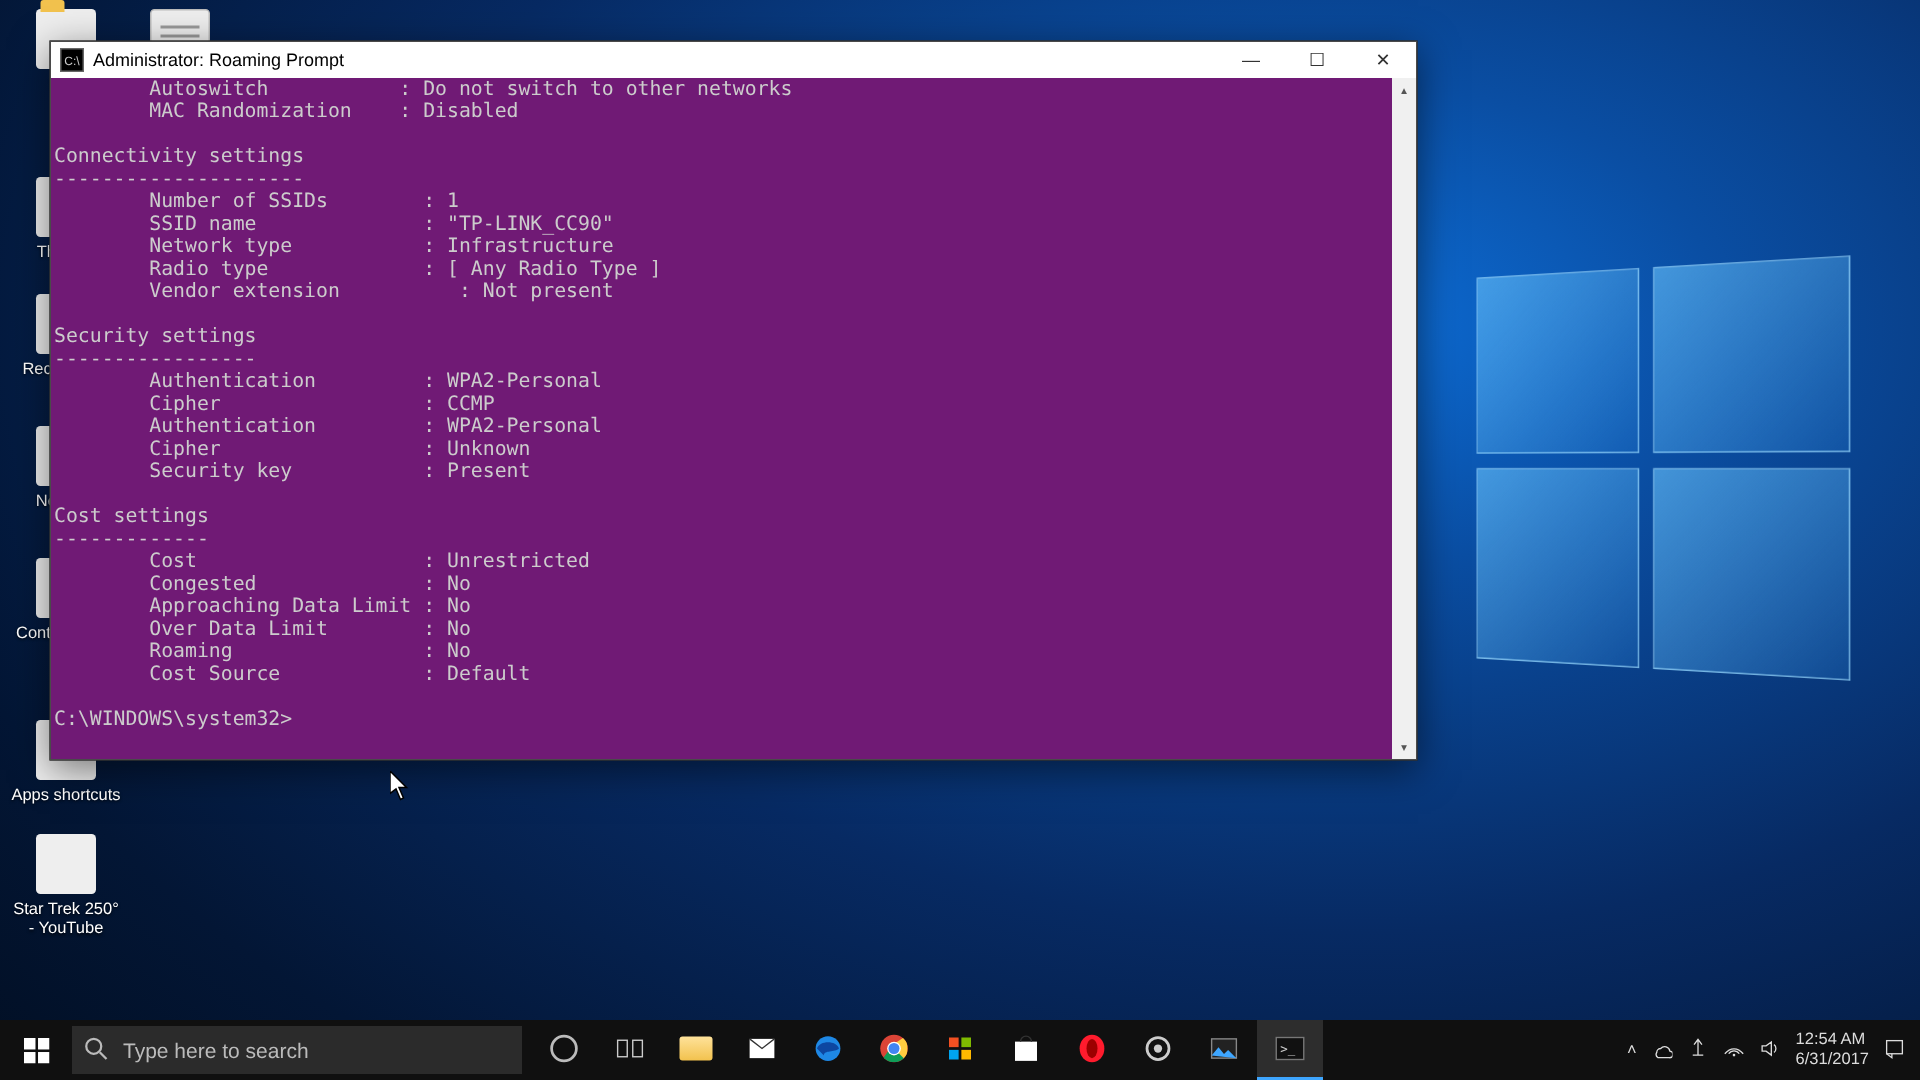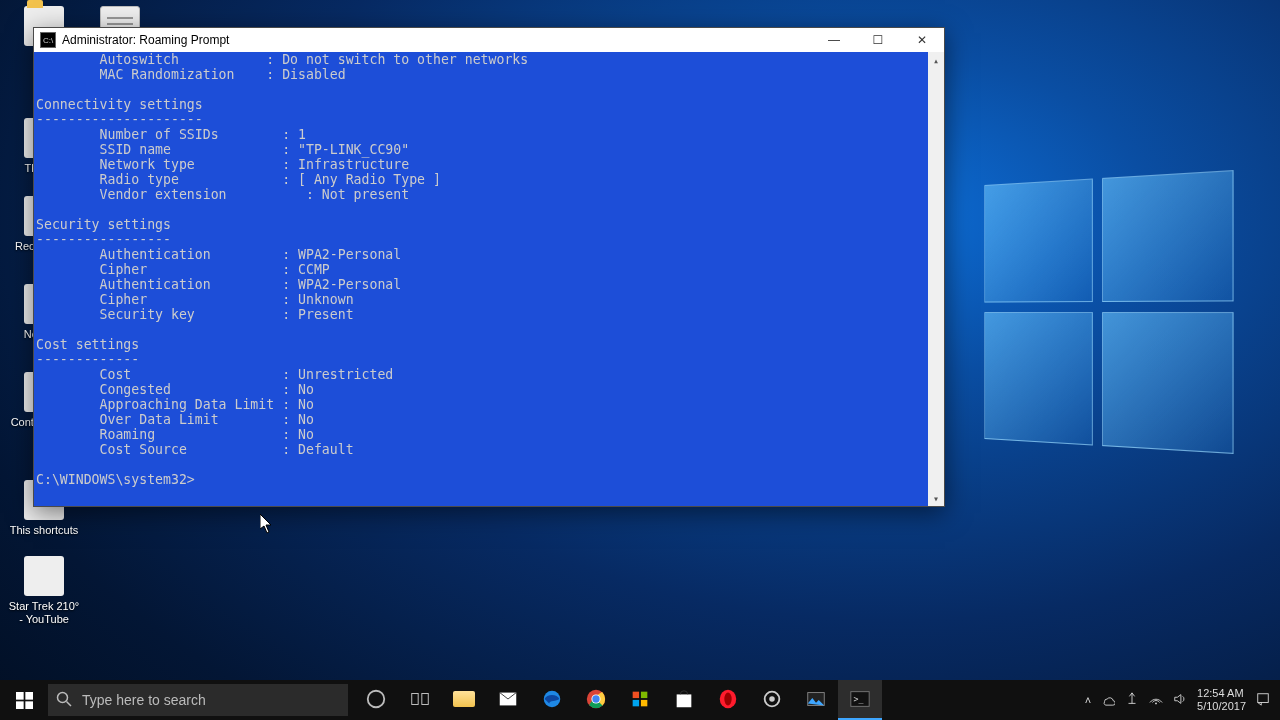--- a/index.html
+++ b/index.html
@@ -90,21 +90,21 @@
     width: 16px; height: 16px; margin: 0 6px;
     background: #000; border: 1px solid #666; font-size: 8px; color:#ccc;
     display:flex;align-items:center;justify-content:center;
   }
   .titlebar .title { flex: 1; }
   .tb-btn { width: 44px; height: 24px; display:flex;align-items:center;justify-content:center;
             font-size: 12px; color:#333; }
 
   .cmd-body {
     flex:1;
-    background:#1d4ed8;
+    background:#701a75;
     color:#ccc;
     font-family: Consolas, "Lucida Console", monospace;
     font-size: 13.2px;
     line-height: 15px;
     white-space: pre;
     overflow: hidden;
     position: relative;
     padding: 0 0 0 2px;
   }
   .cmd-scroll { position:absolute; top:0; right:0; bottom:0; width:16px;
@@ -191,25 +191,25 @@
       <div class="desk-icon" style="left: 6px; top: 284px;">
         <div class="ico ico-net" style="position:relative;"></div>
         <div class="lbl">Network</div>
       </div>
       <div class="desk-icon" style="left: 6px; top: 372px;">
         <div class="ico ico-cpl" style="position:relative;"></div>
         <div class="lbl">Control Panel</div>
       </div>
       <div class="desk-icon" style="left: 6px; top: 480px;">
         <div class="ico ico-fold2" style="position:relative;"></div>
-        <div class="lbl">This shortcuts</div>
+        <div class="lbl">Apps shortcuts</div>
       </div>
       <div class="desk-icon" style="left: 6px; top: 556px;">
         <div class="ico ico-thumb" style="position:relative;"></div>
-        <div class="lbl">Star Trek 210° - YouTube</div>
+        <div class="lbl">Star Trek 250° - YouTube</div>
       </div>
     </div>
 
   <div class="cmd-window">
     <div class="titlebar">
       <div class="appico">C:\</div>
       <div class="title">Administrator: Roaming Prompt</div>
       <div class="tb-btn">―</div>
       <div class="tb-btn">☐</div>
       <div class="tb-btn tb-close">✕</div>
@@ -356,21 +356,21 @@
           </svg></span>
       <span><svg viewBox="0 0 16 16">
             <path d="M1 12c4-5 10-5 14 0M4 12c2-3 6-3 8 0" stroke="#ddd" fill="none"></path>
             <circle cx="8" cy="13" r="1" fill="#ddd"></circle>
           </svg></span>
       <span><svg viewBox="0 0 16 16">
             <path d="M2 6h3l4-3v10l-4-3H2zM11 5c2 1 2 5 0 6" stroke="#ddd" fill="none"></path>
           </svg></span>
       <div class="clock">
         <div>12:54 AM</div>
-        <div>5/10/2017</div>
+        <div>6/31/2017</div>
       </div>
       <span><svg viewBox="0 0 16 16">
             <rect x="2" y="2" width="12" height="10" fill="none" stroke="#ddd"></rect>
             <path d="M2 12l4 3v-3" fill="none" stroke="#ddd"></path>
           </svg></span>
     </div>
   </div>
 
 </div>
 

